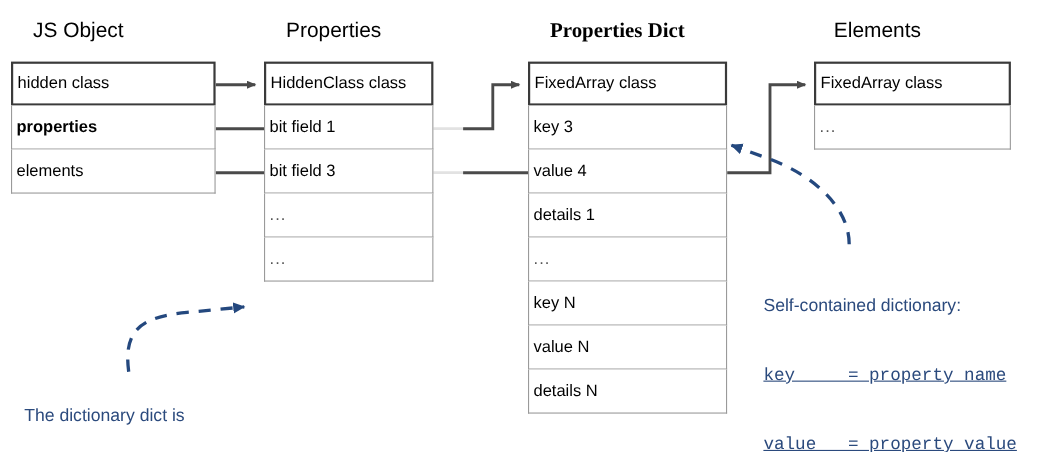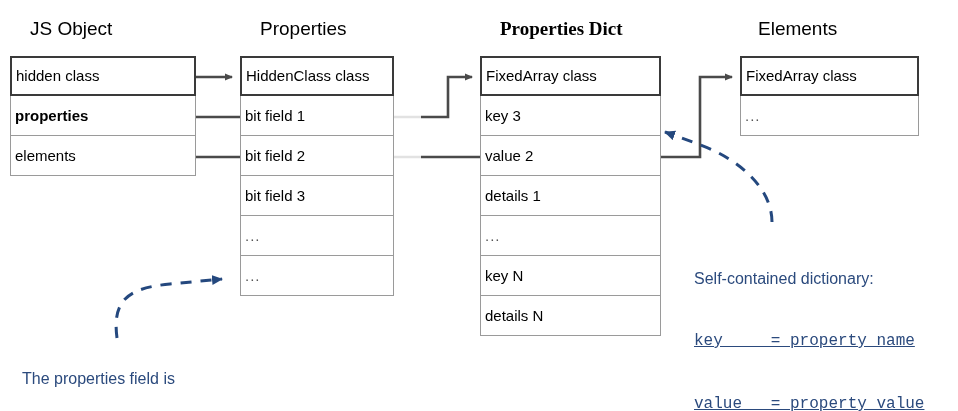--- a/index.html
+++ b/index.html
@@ -139,43 +139,43 @@
 
   <div class="struct" style="left:10px; top:56px; width:186px;">
     <div class="cell head">hidden class</div>
     <div class="cell bold">properties</div>
     <div class="cell">elements</div>
   </div>
 
   <div class="struct" style="left:240px; top:56px; width:154px;">
     <div class="cell head">HiddenClass class</div>
     <div class="cell">bit field 1</div>
-    <div class="cell">bit field 2</div>
     <div class="cell">bit field 3</div>
     <div class="cell dots">...</div>
     <div class="cell dots">...</div>
   </div>
 
   <div class="struct" style="left:480px; top:56px; width:181px;">
     <div class="cell head">FixedArray class</div>
     <div class="cell">key 3</div>
-    <div class="cell">value 2</div>
+    <div class="cell">value 4</div>
     <div class="cell">details 1</div>
     <div class="cell dots">...</div>
     <div class="cell">key N</div>
+    <div class="cell">value N</div>
     <div class="cell">details N</div>
   </div>
 
   <div class="struct" style="left:740px; top:56px; width:179px;">
     <div class="cell head">FixedArray class</div>
     <div class="cell dots">...</div>
   </div>
 
   <div class="note note-sans" style="left:22px; top:326px; width:450px;">
-    <span class="note-line">The properties field is</span>
+    <span class="note-line">The dictionary dict is</span>
     
     
   </div>
 
   <div class="note" style="left:694px; top:226px; width:264px;">
     <span class="note-line note-sans">Self-contained dictionary:</span>
     <span class="note-line note-mono">key     = property name</span>
     <span class="note-line note-mono">value   = property value</span>
     
     

